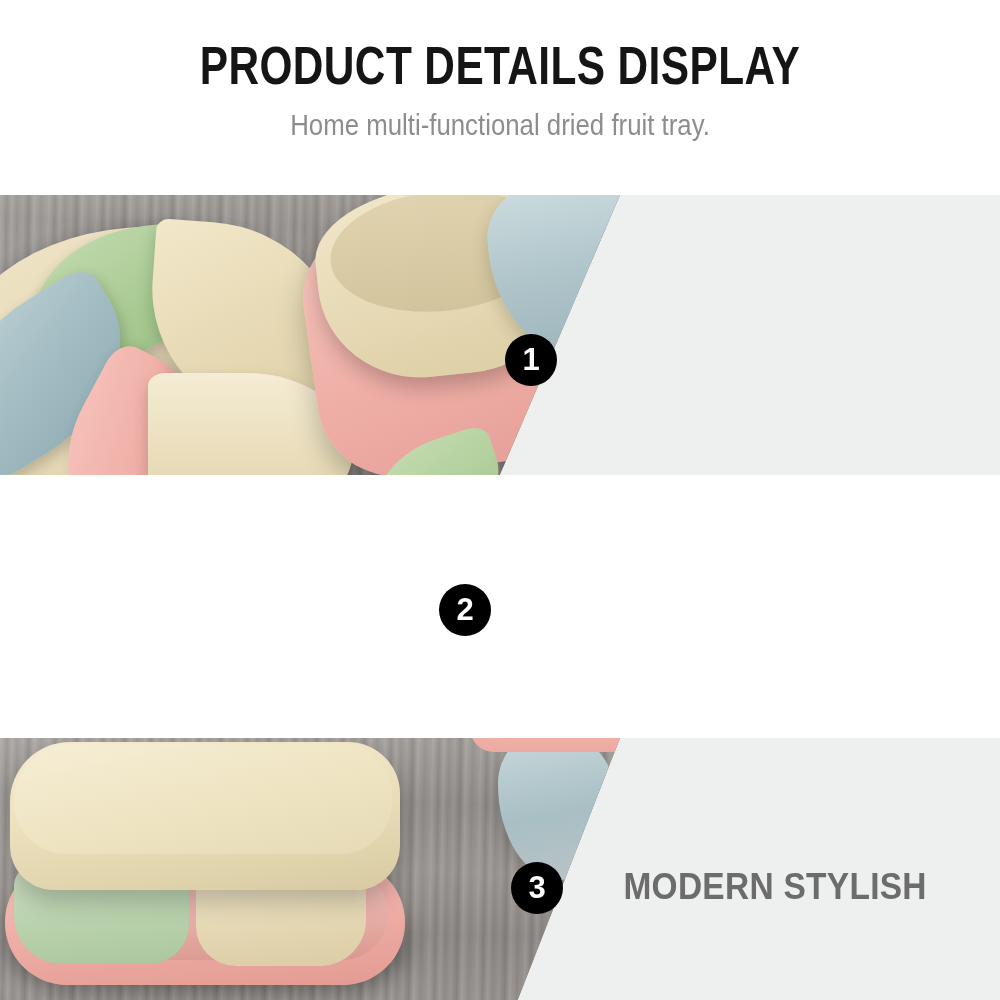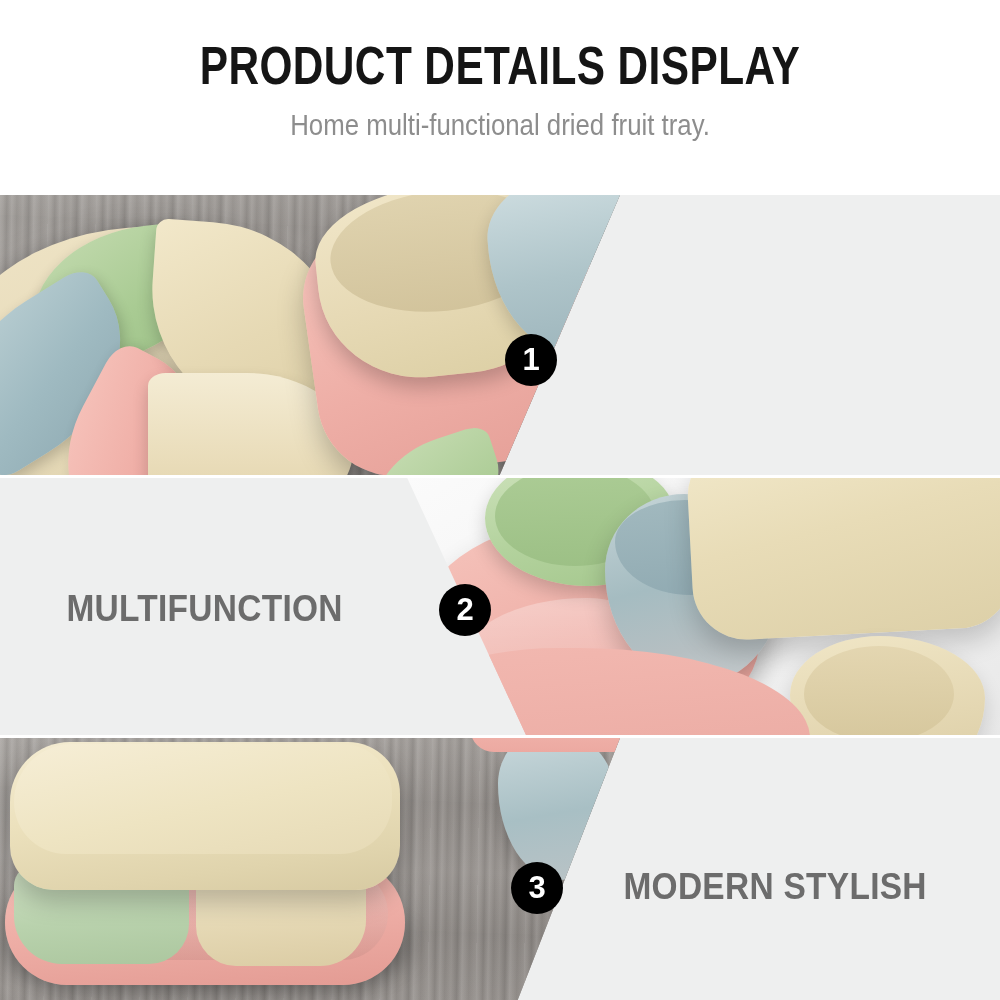--- a/index.html
+++ b/index.html
@@ -245,75 +245,20 @@
                     border-radius:62% 16% 58% 12%; transform:rotate(-18deg);"></div>
       </div>
     </div>
 
   </div>
 
   <div class="badge" id="badge-1">1</div>
 
   <div class="gap" style="top:475px; height:3px;"></div>
 
-  <div class="panel" id="panel-2">
-
-    <div class="photo photo-right">
-      <div class="photo-inner white-surface">
-
-        <div class="leafbowl" style="left:20px; top:40px; width:340px; height:230px;
-                    border-radius:52% 40% 50% 46% / 46% 52% 48% 54%;
-                    background:linear-gradient(160deg,#f6c6be 0%, #efb0a8 50%, #e8a099 100%);
-                    box-shadow:0 12px 26px rgba(0,0,0,0.16);"></div>
-
-        <div class="leafbowl" style="left:58px; top:120px; width:215px; height:140px;
-                    border-radius:60% 40% 55% 45% / 50% 50% 50% 50%;
-                    background:linear-gradient(175deg, rgba(255,255,255,0.30), rgba(255,255,255,0.05));"></div>
-
-        <div class="leafbowl" style="left:85px; top:-22px; width:190px; height:130px;
-                    border-radius:48% 52% 46% 54% / 48% 46% 54% 52%;
-                    background:linear-gradient(165deg,#cfe3bd 0%, #b3d29d 55%, #a4c78d 100%);
-                    box-shadow:0 8px 18px rgba(0,0,0,0.18);"></div>
-
-        <div class="leafbowl" style="left:95px; top:-12px; width:160px; height:100px;
-                    border-radius:50%;
-                    background:linear-gradient(180deg,#a9ca92,#9bbf84); opacity:0.9;"></div>
-
-        <div class="leafbowl" style="left:205px; top:16px; width:180px; height:190px;
-                    border-radius:44% 56% 48% 52% / 40% 42% 58% 60%;
-                    background:linear-gradient(165deg,#c6d5d8 0%, #a5bcc1 45%, #b6bfc2 75%, #c9cfd1 100%);
-                    box-shadow:0 12px 24px rgba(0,0,0,0.20);"></div>
-
-        <div class="leafbowl" style="left:215px; top:22px; width:140px; height:95px;
-                    border-radius:50% 50% 46% 54% / 44% 44% 56% 56%;
-                    background:linear-gradient(175deg,#9fb7bd,#8fa9b1); opacity:0.92;"></div>
-
-        <div class="roundrect" style="left:290px; top:-42px; width:320px; height:198px;
-                    border-radius:54px;
-                    background:linear-gradient(168deg,#f2e9cb 0%, #e8dcb7 45%, #ddd0a8 100%);
-                    transform:rotate(-3deg);
-                    box-shadow:0 14px 26px rgba(0,0,0,0.18);"></div>
-
-        <div class="leafbowl" style="left:390px; top:158px; width:195px; height:155px;
-                    border-radius:46% 54% 50% 50% / 38% 40% 60% 62%;
-                    background:linear-gradient(170deg,#f0e6c6 0%, #e4d7b2 55%, #d9cba2 100%);
-                    box-shadow:0 10px 20px rgba(0,0,0,0.14);"></div>
-
-        <div class="leafbowl" style="left:404px; top:168px; width:150px; height:96px;
-                    border-radius:50%;
-                    background:linear-gradient(180deg,#e2d4ae,#d4c59a); opacity:0.85;"></div>
-
-        <div class="leafbowl" style="left:-10px; top:170px; width:420px; height:150px;
-                    border-radius:40% 55% 30% 30% / 50% 60% 40% 40%;
-                    background:linear-gradient(175deg,#f2b8b0 0%, #eaa9a1 100%);"></div>
-      </div>
-    </div>
-
-    <div class="feature-label" id="label-2" style="position:absolute; left:56px; top:110px;">MULTIFUNCTION</div>
-  </div>
 
   <div class="badge" id="badge-2">2</div>
 
   <div class="gap" style="top:735px; height:3px;"></div>
 
   <div class="panel" id="panel-3">
 
     <div class="photo photo-left">
       <div class="photo-inner wood">
 

